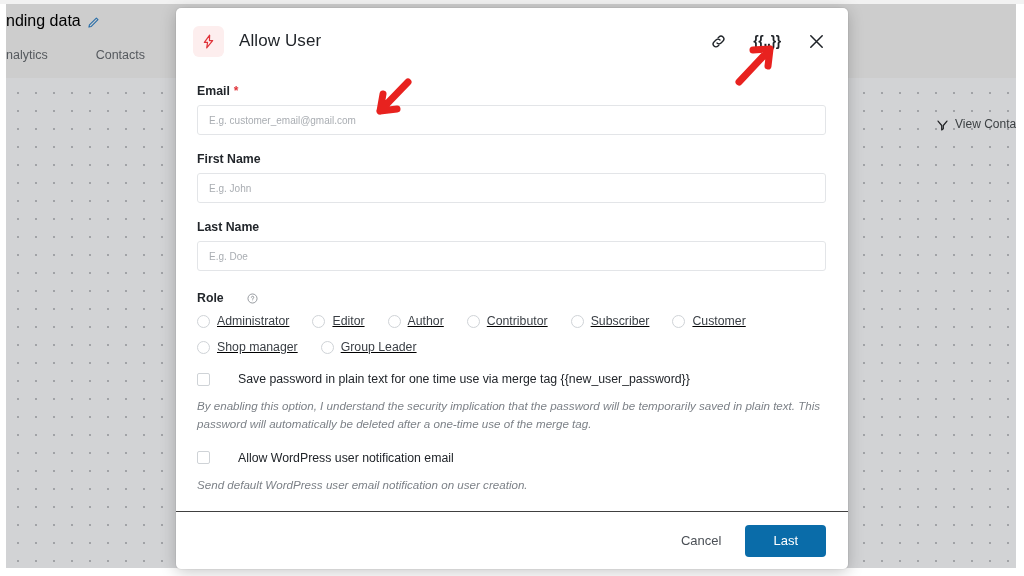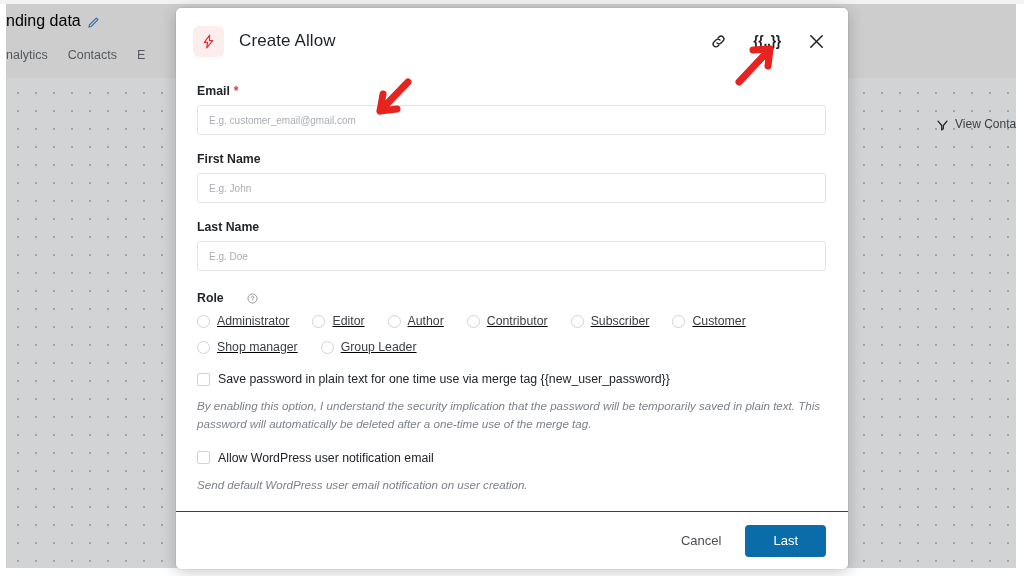--- a/index.html
+++ b/index.html
@@ -25,21 +25,21 @@
   }
   .bg-title-row {
     position: absolute; left: 0; top: 8px;
     display: flex; align-items: center; gap: 6px;
     padding-left: 0;
   }
   .pencil-icon { display: block; width: 13px; height: 13px; color: #2c6fa8; }
 
   .bg-tabs {
     position: absolute; left: 0; top: 44px;
-    display: flex; align-items: center; gap: 20px;
+    display: flex; align-items: center; gap: 48px;
   }
   .bg-tab { font-size: 12.5px; color: #55595e; white-space: nowrap; }
 
   .bg-canvas {
     position: absolute; left: 6px; top: 78px;
     width: 1010px; height: 490px;
     background-color: #d2d3d5;
     background-image:
       radial-gradient(circle, rgba(120,123,128,.55) 1px, transparent 1.1px);
     background-size: 18px 18px;
@@ -138,21 +138,21 @@
     margin-right: 23px; cursor: pointer;
   }
   .radio {
     width: 13px; height: 13px; border-radius: 50%;
     border: 1px solid #cfd3d7; background: #fff;
     flex: 0 0 13px;
   }
   .role-text { font-size: 12.3px; color: #3a3f45; white-space: nowrap; }
 
   .check-block { margin-top: 18px; }
-  .check-row { display: flex; align-items: center; gap: 8px; cursor: pointer; }
+  .check-row { display: flex; align-items: center; gap: 28px; cursor: pointer; }
   .checkbox {
     width: 13px; height: 13px; border-radius: 2px;
     border: 1px solid #cfd3d7; background: #fff;
     flex: 0 0 13px;
   }
   .check-text { font-size: 12.3px; color: #22262b; }
   .helper-text {
     margin-top: 11px;
     font-size: 11.6px; font-style: italic; color: #7c8187;
     line-height: 1.55; max-width: 630px;
@@ -223,21 +223,21 @@
   <div class="bg-strip-bottom"></div>
 
   <div class="modal">
 
     <div class="modal-header">
       <span class="brand-badge">
         <svg class="bolt-icon" viewBox="0 0 16 16" fill="none" stroke="currentColor" stroke-width="1.3" stroke-linejoin="round" stroke-linecap="round">
           <path d="M9.2 1.2L3.6 9h3.4l-.9 5.8L12.4 7H9z"></path>
         </svg>
       </span>
-      <span class="modal-title">Create Allow</span>
+      <span class="modal-title">Allow User</span>
 
       <div class="header-actions">
         <span class="hdr-icon">
           <svg width="17" height="17" viewBox="0 0 18 18" fill="none" stroke="currentColor" stroke-width="1.4" stroke-linecap="round">
             <path d="M7.4 10.6a3 3 0 0 0 4.3 0l2.1-2.1a3 3 0 1 0-4.3-4.3l-1 1"></path>
             <path d="M10.6 7.4a3 3 0 0 0-4.3 0L4.2 9.5a3 3 0 1 0 4.3 4.3l1-1"></path>
           </svg>
         </span>
         <span class="hdr-icon">
           <span class="mergetag-glyph">{{..}}</span>

